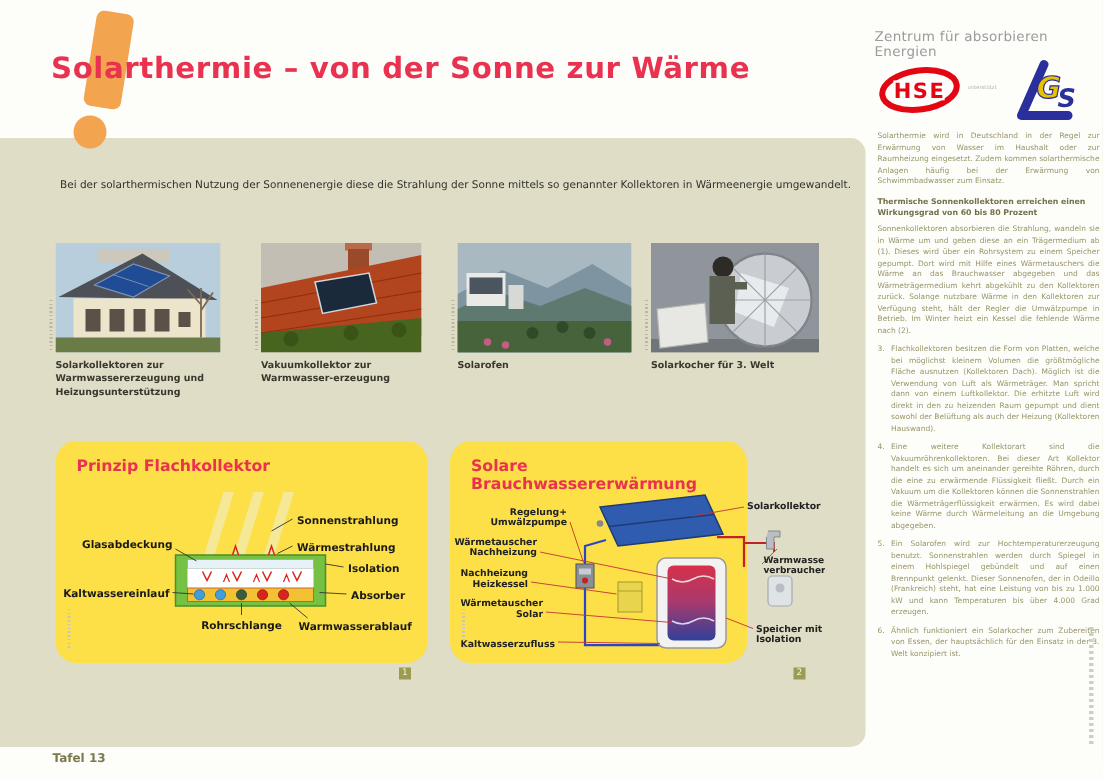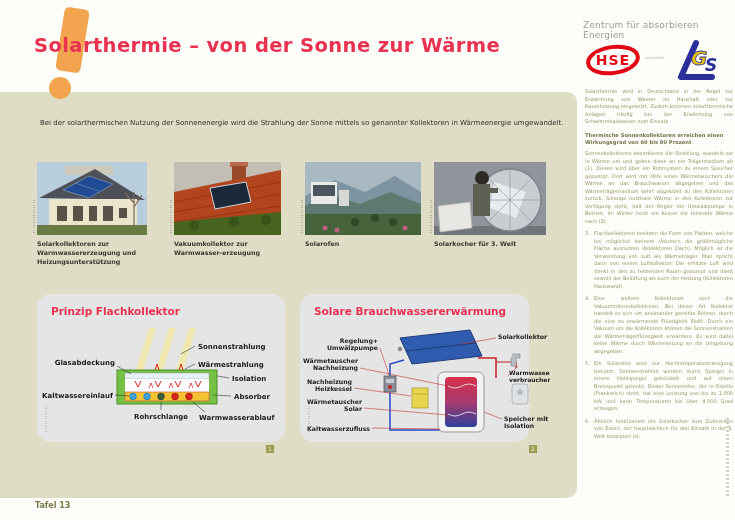--- a/index.html
+++ b/index.html
@@ -19,21 +19,21 @@
   .hse{position:absolute;left:586px;top:42px;}
   .support{position:absolute;left:645px;top:56px;font-size:3.5px;color:#b3b3b3;}
   .lgs{position:absolute;left:671px;top:38px;}
   .intro{position:absolute;left:40px;top:119px;margin:0;font-size:7px;
     color:#33302b;white-space:nowrap;}
   .photo{position:absolute;top:162px;}
   .photo svg{display:block;}
   .caption{margin:5px 0 0;font-size:6.3px;font-weight:bold;color:#3a372e;line-height:1.4;}
   .credit{position:absolute;width:2px;height:34px;top:200px;
     background:repeating-linear-gradient(#b9b7a4 0 1px,transparent 1px 2.5px);}
-  .whitebox{position:absolute;top:294px;height:148px;background:#e5e5e5;border-radius:14px;}
+  .whitebox{position:absolute;top:294px;height:148px;background:#fde047;border-radius:14px;}
   .box-title{margin:0;position:absolute;left:14px;top:11px;font-size:10.5px;
     font-weight:bold;color:#e93250;}
   .whitebox svg{position:absolute;left:0;top:32px;}
   .boxcredit{position:absolute;left:8px;bottom:10px;width:2px;height:26px;
     background:repeating-linear-gradient(#c9c7b8 0 1px,transparent 1px 2.5px);}
   .badge{position:absolute;top:445px;width:8px;height:8px;background:#9c9b52;
     color:#f4f2dc;font-size:6px;line-height:8px;text-align:center;}
   .sidebar{position:absolute;left:585px;top:88px;width:148px;color:#98966a;
     font-size:5px;line-height:1.5;text-align:justify;}
   .sidebar p{margin:0 0 5px;}
@@ -61,21 +61,21 @@
     <ellipse cx="27" cy="18" rx="25" ry="13" fill="none" stroke="#e30613" stroke-width="4" transform="rotate(-8 27 18)"></ellipse>
     <text x="27" y="23" text-anchor="middle" font-size="14" font-weight="bold" fill="#e30613" letter-spacing="1" paint-order="stroke" stroke="#ffffff" stroke-width="3">HSE</text>
   </svg>
   <div class="support">unterstützt</div>
   <svg class="lgs" width="50" height="44" viewBox="0 0 50 44">
     <path d="M25,5 L10,39 L41,39" stroke="#2a2f9b" stroke-width="6" fill="none" stroke-linejoin="round" stroke-linecap="round"></path>
     <text x="20" y="27" font-size="20" font-weight="bold" font-style="italic" fill="#e8c400" stroke="#2a2f9b" stroke-width="0.8">G</text>
     <text x="34" y="33" font-size="17" font-weight="bold" font-style="italic" fill="#2a2f9b">S</text>
   </svg>
 
-  <p class="intro">Bei der solarthermischen Nutzung der Sonnenenergie wird die Strahlung der Sonne mittels so genannter Kollektoren in Wärmeenergie umgewandelt.</p>
+  <p class="intro">Bei der solarthermischen Nutzung der Sonnenenergie diese die Strahlung der Sonne mittels so genannter Kollektoren in Wärmeenergie umgewandelt.</p>
 
   <div class="credit" style="left:33px"></div>
   <div class="photo" style="left:37px;width:110px">
     <svg width="110" height="73" viewBox="0 0 110 73">
       <rect width="110" height="73" fill="#b9cedd"></rect>
       <rect x="28" y="4" width="48" height="9" fill="#ccc8bb"></rect>
       <polygon points="2,36 58,7 108,38" fill="#4d5157"></polygon>
       <polygon points="26,28 52,14 76,22 52,36" fill="#1f4c94" stroke="#7d93b5" stroke-width="0.8"></polygon>
       <line x1="38" y1="21" x2="62" y2="29" stroke="#7d93b5" stroke-width="0.6"></line>
       <rect x="12" y="37" width="88" height="27" fill="#ece4cb"></rect>
@@ -177,21 +177,21 @@
       <text x="161" y="41" font-size="7" font-weight="bold" fill="#1a1a1a">Wärmestrahlung</text>
       <text x="195" y="55" font-size="7" font-weight="bold" fill="#1a1a1a">Isolation</text>
       <text x="76" y="72" font-size="7" font-weight="bold" fill="#1a1a1a" text-anchor="end">Kaltwassereinlauf</text>
       <text x="197" y="73" font-size="7" font-weight="bold" fill="#1a1a1a">Absorber</text>
       <text x="124" y="93" font-size="7" font-weight="bold" fill="#1a1a1a" text-anchor="middle">Rohrschlange</text>
       <text x="162" y="94" font-size="7" font-weight="bold" fill="#1a1a1a">Warmwasserablauf</text>
     </svg>
   </div>
   <div class="badge" style="left:266px">1</div>
 
-  <div class="whitebox" style="left:300px;width:229px">
+  <div class="whitebox" style="left:300px;width:198px">
     <h2 class="box-title">Solare Brauchwassererwärmung</h2>
     <div class="boxcredit"></div>
     <svg width="250" height="112" viewBox="0 0 250 112">
       <defs>
         <linearGradient id="tankgrad" x1="0" y1="0" x2="0" y2="1">
           <stop offset="0" stop-color="#d8304a"></stop>
           <stop offset="0.5" stop-color="#a73a6e"></stop>
           <stop offset="1" stop-color="#30409a"></stop>
         </linearGradient>
       </defs>

